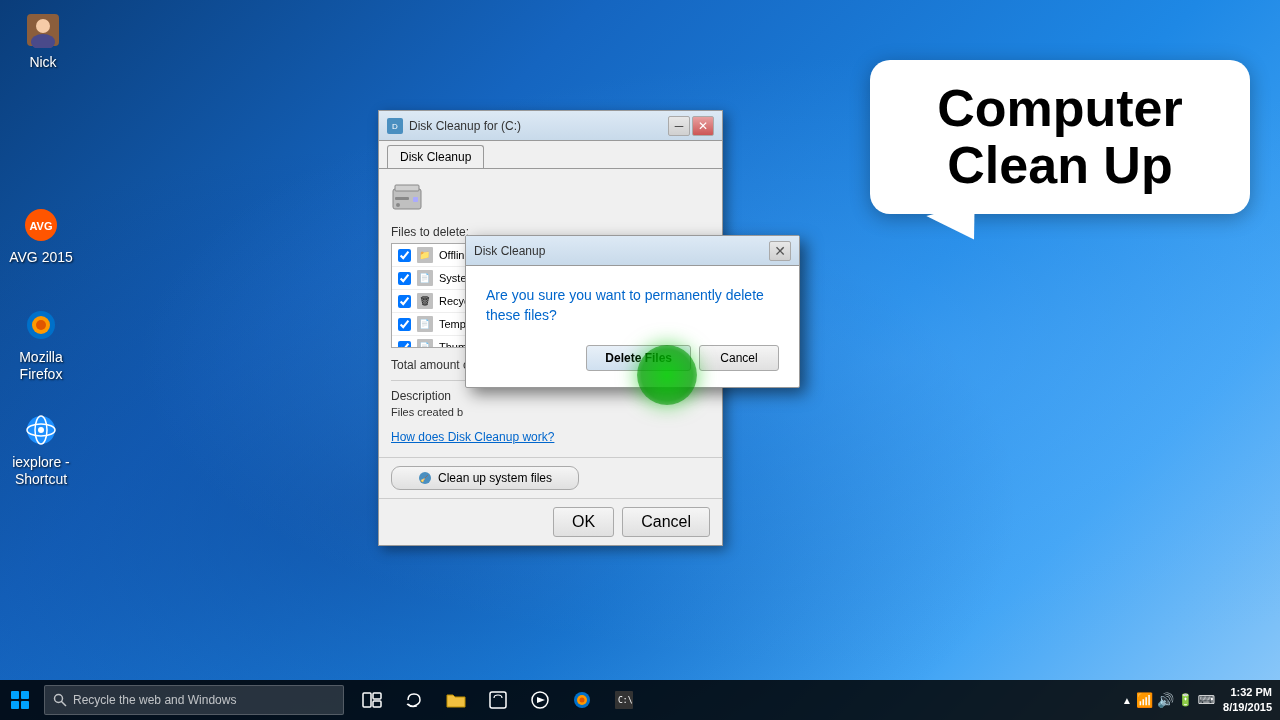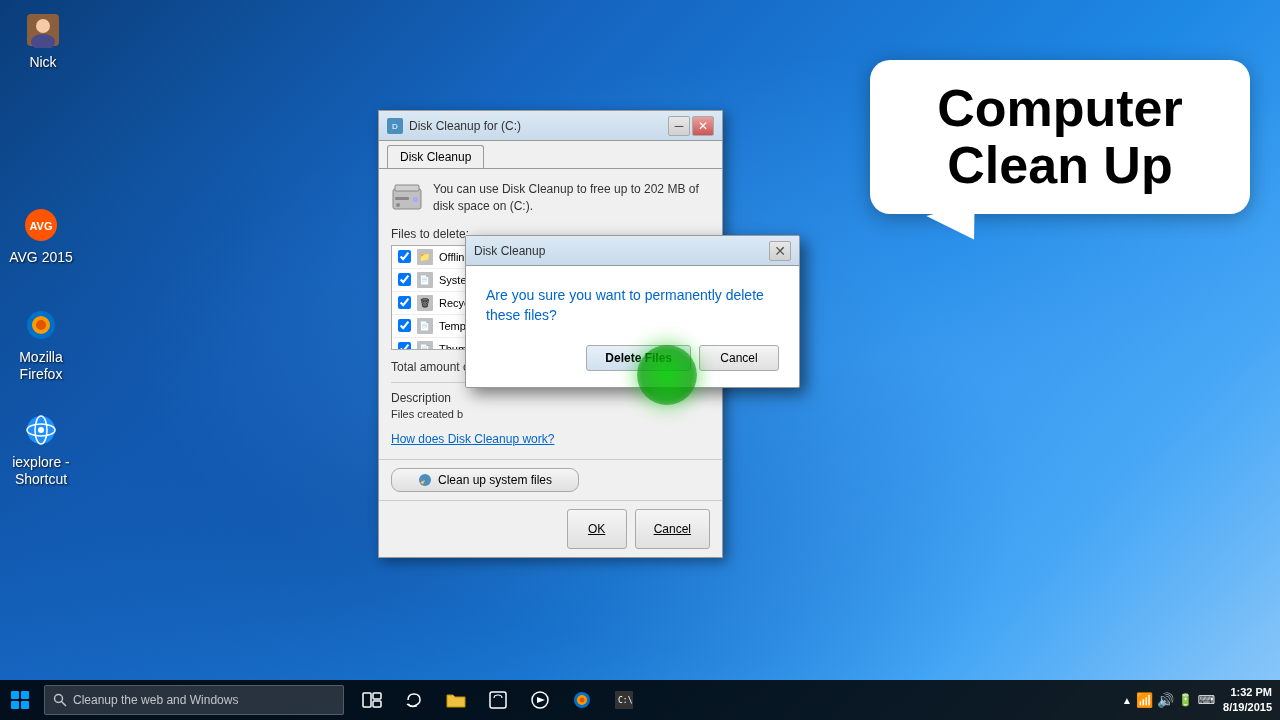--- a/index.html
+++ b/index.html
@@ -325,28 +325,27 @@
     }
 
     .dialog-footer {
       padding: 8px 12px;
       display: flex;
       justify-content: flex-end;
       gap: 8px;
       border-top: 1px solid #ccc;
     }
     .footer-btn {
-      padding: 12px 18px;
-      font-size: 12px;
+      padding: 5px 18px;
+      font-size: 16px;
       background: linear-gradient(to bottom, #f5f5f5, #e0e0e0);
       border: 1px solid #aaa;
       border-radius: 3px;
       cursor: pointer;
       min-width: 60px;
-      text-decoration: underline;
     }
 
     
     .confirm-dialog {
       position: absolute;
       left: 465px;
       top: 235px;
       width: 335px;
       background: white;
       border: 1px solid #999;
@@ -541,21 +540,20 @@
       <div class="dialog-header-row">
         <div class="dialog-header-icon">
           <svg width="32" height="32" viewBox="0 0 32 32">
             <rect x="2" y="8" width="28" height="20" rx="2" fill="#c0c0c0" stroke="#888" stroke-width="1"></rect>
             <rect x="4" y="4" width="24" height="6" rx="1" fill="#d0d0d0" stroke="#888" stroke-width="1"></rect>
             <rect x="22" y="16" width="5" height="5" rx="1" fill="#aaaaff"></rect>
             <rect x="4" y="16" width="14" height="3" rx="1" fill="#888"></rect>
             <circle cx="7" cy="24" r="2" fill="#888"></circle>
           </svg>
         </div>
-        <div class="dialog-header-text">You can use Disk Cleanup to free up to 202 MB of disk space on  (C:).</div>
       </div>
 
       <div class="dialog-section-label">Files to delete:</div>
       <div class="files-list">
         <div class="files-list-item">
           <input type="checkbox" checked="" style="">
           <div class="file-icon-small">📁</div>
           <span class="file-name">Offline w...</span>
           <span class="file-size"></span>
         </div>
@@ -644,21 +642,21 @@
         <div class="win-logo-q" style="background:#00a2ff; width:8px; height:8px;"></div>
         <div class="win-logo-q" style="background:#00a2ff; width:8px; height:8px;"></div>
       </div>
     </div>
 
     <div class="taskbar-search">
       <svg width="14" height="14" viewBox="0 0 14 14" style="margin-right:6px; flex-shrink:0;">
         <circle cx="5.5" cy="5.5" r="4" fill="none" stroke="rgba(255,255,255,0.7)" stroke-width="1.5"></circle>
         <line x1="8.5" y1="8.5" x2="13" y2="13" stroke="rgba(255,255,255,0.7)" stroke-width="1.5"></line>
       </svg>
-      <span>Cleanup the web and Windows</span>
+      <span>Recycle the web and Windows</span>
     </div>
 
     <div class="taskbar-icons">
       <div class="taskbar-icon">
         <svg width="20" height="16" viewBox="0 0 20 16">
           <rect x="1" y="1" width="8" height="14" rx="1" fill="none" stroke="white" stroke-width="1.5"></rect>
           <rect x="11" y="1" width="8" height="6" rx="1" fill="none" stroke="white" stroke-width="1.5"></rect>
           <rect x="11" y="9" width="8" height="6" rx="1" fill="none" stroke="white" stroke-width="1.5"></rect>
         </svg>
       </div>

